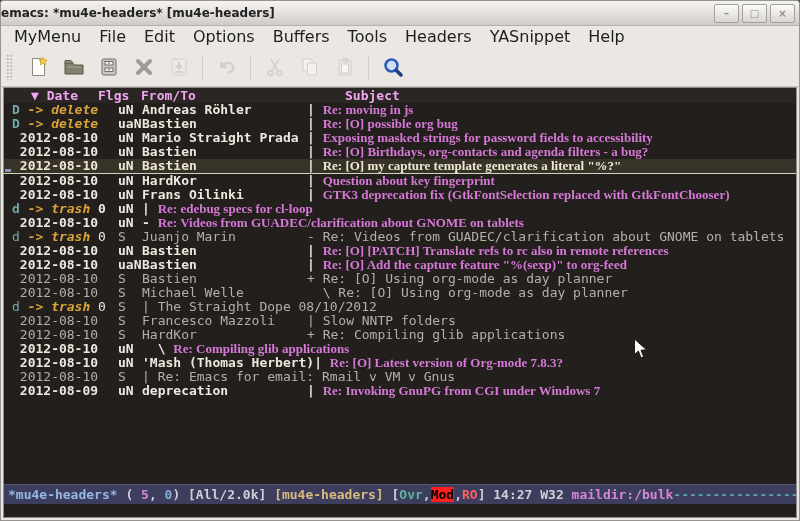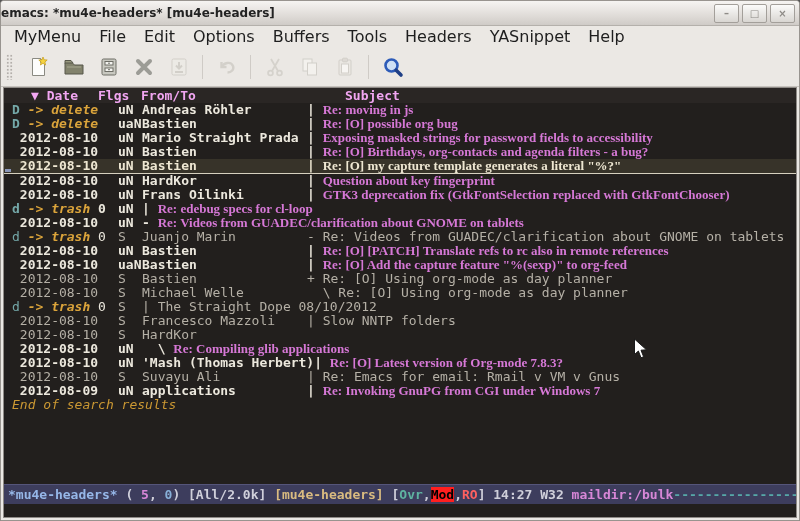--- a/index.html
+++ b/index.html
@@ -186,27 +186,26 @@
           <div class="row unread"><span class="c1">&nbsp;2012-08-10</span><span class="c2">uN</span><span class="c3">Frans Oilinki</span><span class="c4"><span>| </span><span class="subj">GTK3 deprecation fix (GtkFontSelection replaced with GtkFontChooser)</span></span></div>
           <div class="row unread"><span class="c1"><span class="mk">d</span><span class="tg"> -&gt; trash</span><span class="ex"> 0</span></span><span class="c2">uN</span><span class="c4"><span>| </span><span class="subj">Re: edebug specs for cl-loop</span></span></div>
           <div class="row unread"><span class="c1">&nbsp;2012-08-10</span><span class="c2">uN</span><span class="c4"><span>- </span><span class="subj">Re: Videos from GUADEC/clarification about GNOME on tablets</span></span></div>
           <div class="row"><span class="c1"><span class="mk">d</span><span class="tg"> -&gt; trash</span><span class="ex"> 0</span></span><span class="c2">S</span><span class="c3">Juanjo Marin</span><span class="c4"><span>- </span><span class="subj">Re: Videos from GUADEC/clarification about GNOME on tablets</span></span></div>
           <div class="row unread"><span class="c1">&nbsp;2012-08-10</span><span class="c2">uN</span><span class="c3">Bastien</span><span class="c4"><span>| </span><span class="subj">Re: [O] [PATCH] Translate refs to rc also in remote references</span></span></div>
           <div class="row unread"><span class="c1">&nbsp;2012-08-10</span><span class="c2">uaN</span><span class="c3">Bastien</span><span class="c4"><span>| </span><span class="subj">Re: [O] Add the capture feature "%(sexp)" to org-feed</span></span></div>
           <div class="row"><span class="c1">&nbsp;2012-08-10</span><span class="c2">S</span><span class="c3">Bastien</span><span class="c4"><span>+ </span><span class="subj">Re: [O] Using org-mode as day planner</span></span></div>
           <div class="row"><span class="c1">&nbsp;2012-08-10</span><span class="c2">S</span><span class="c3">Michael Welle</span><span class="c4"><span>  \ </span><span class="subj">Re: [O] Using org-mode as day planner</span></span></div>
           <div class="row"><span class="c1"><span class="mk">d</span><span class="tg"> -&gt; trash</span><span class="ex"> 0</span></span><span class="c2">S</span><span class="c4"><span>| </span><span class="subj">The Straight Dope 08/10/2012</span></span></div>
           <div class="row"><span class="c1">&nbsp;2012-08-10</span><span class="c2">S</span><span class="c3">Francesco Mazzoli</span><span class="c4"><span>| </span><span class="subj">Slow NNTP folders</span></span></div>
-          <div class="row"><span class="c1">&nbsp;2012-08-10</span><span class="c2">S</span><span class="c3">HardKor</span></div>
+          <div class="row"><span class="c1">&nbsp;2012-08-10</span><span class="c2">S</span><span class="c3">HardKor</span><span class="c4"><span>+ </span><span class="subj">Re: Compiling glib applications</span></span></div>
           <div class="row unread"><span class="c1">&nbsp;2012-08-10</span><span class="c2">uN</span><span class="c4"><span>  \ </span><span class="subj">Re: Compiling glib applications</span></span></div>
           <div class="row unread"><span class="c1">&nbsp;2012-08-10</span><span class="c2">uN</span><span class="c3">'Mash (Thomas Herbert)</span><span class="c4"><span>| </span><span class="subj">Re: [O] Latest version of Org-mode 7.8.3?</span></span></div>
-          <div class="row"><span class="c1">&nbsp;2012-08-10</span><span class="c2">S</span><span class="c3">Suvayu Ali</span><span class="c4"><span>| </span><span class="subj">Re: Emacs for email: Rmail v VM v Gnus</span></span></div>
-          <div class="row unread"><span class="c1">&nbsp;2012-08-09</span><span class="c2">uN</span><span class="c3">applications</span><span class="c4"><span>| </span><span class="subj">Re: Invoking GnuPG from CGI under Windows 7</span></span></div>
+          <div class="row"><span class="c1">&nbsp;2012-08-10</span><span class="c2">S</span><span class="c4"><span>| </span><span class="subj">Re: Emacs for email: Rmail v VM v Gnus</span></span></div>
+          <div class="row unread"><span class="c1">&nbsp;2012-08-09</span><span class="c2">uN</span><span class="c3">deprecation</span><span class="c4"><span>| </span><span class="subj">Re: Invoking GnuPG from CGI under Windows 7</span></span></div>
         </div>
-      <div class="end-line">End of search results</div>
     </div>
     <div class="modeline"><span class="ml-buffer">*mu4e-headers*</span><span class="ml-fg"> ( </span><span class="ml-orchid">5</span><span class="ml-fg">, </span><span class="ml-blue">0</span><span class="ml-fg">) </span><span class="ml-fg">[All/2.0k] </span><span class="ml-tan">[mu4e-headers] </span><span class="ml-fg">[</span><span class="ml-teal">Ovr</span><span class="ml-fg">,</span><span class="ml-mod">Mod</span><span class="ml-fg">,</span><span class="ml-red">RO</span><span class="ml-fg">] </span><span class="ml-fg">14:27 W32 </span><span class="ml-orchid">maildir:/bulk</span><span class="ml-dash">--------------------------------------------</span></div>
     <div class="echo"></div>
   </div>
 
 </div>
 
 <span class="mouse-cursor">
   <svg width="15" height="22" viewBox="0 0 15 22">
     <polygon points="1.5,1 1.5,16.5 5.4,13 8,19.8 10.6,18.7 8,12.2 13.5,11.8" fill="#ffffff" stroke="#1a1a1a" stroke-width="1"></polygon>

